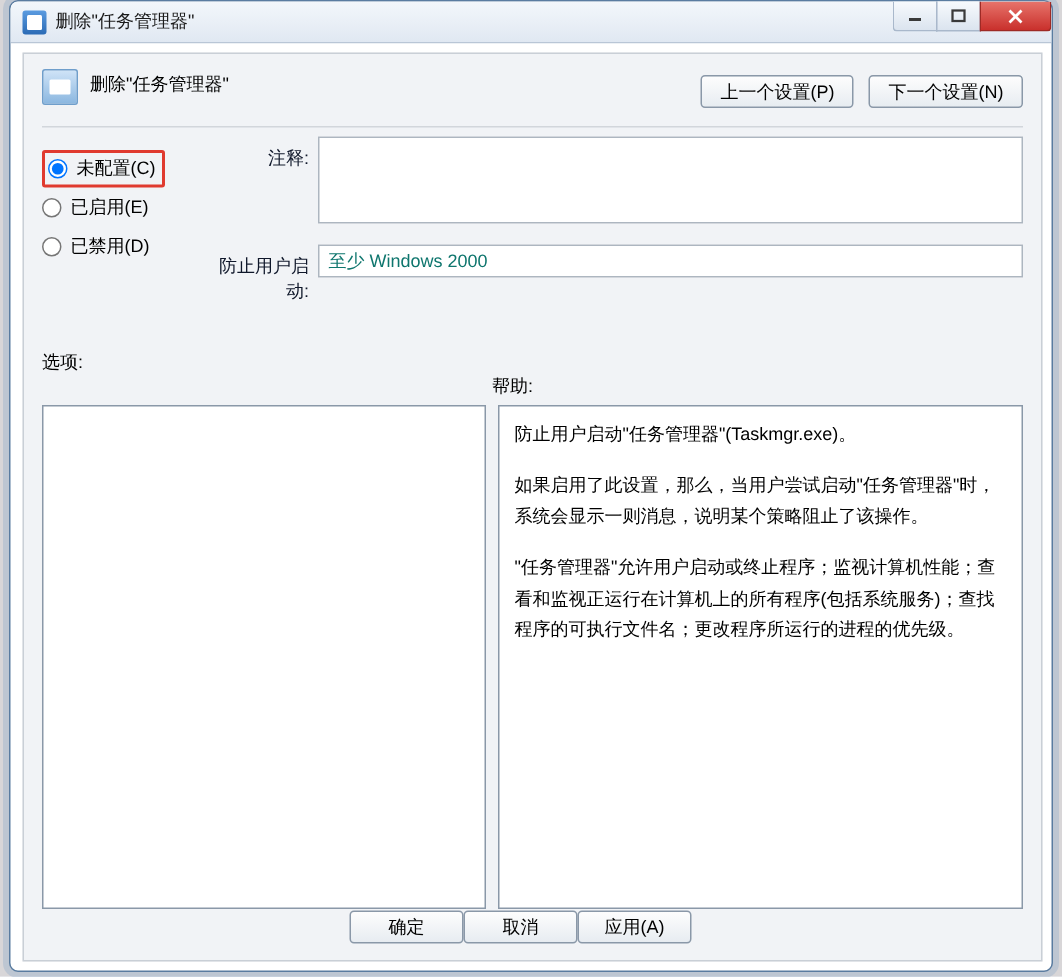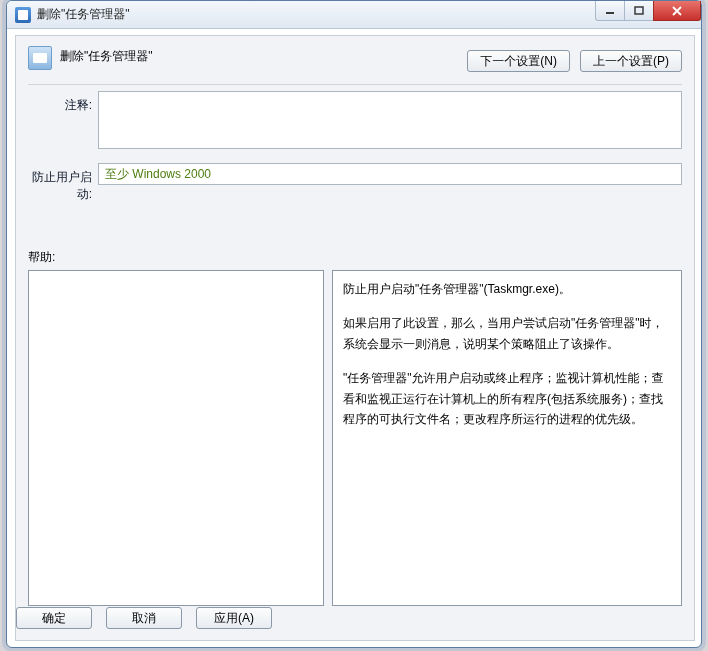--- a/index.html
+++ b/index.html
@@ -115,21 +115,21 @@
   .form-col { flex:1; }
   .form-row { display:flex; align-items:flex-start; margin-bottom:6px; }
   .form-row > label { width:70px; text-align:right; padding-right:6px; padding-top:6px; color:#0f172a;}
   .note {
     flex:1; height:58px;
     border:1px solid #adb6c0; background:#fff;
   }
   .platform {
     flex:1; height:22px;
     border:1px solid #adb6c0; background:#fff;
-    display:flex;align-items:center;padding:0 6px;color:#4d7c0f;
+    display:flex;align-items:center;padding:0 6px;color:#0f766e;
   }
   .midlabels {
     display:flex; padding:24px 12px 4px 12px;
   }
   .midlabels .l1 { width:300px; }
   .midlabels .l2 { flex:1;margin-top:16px; }
   .panes {
     display:flex; gap:8px; padding:0 12px;
     height:336px;
   }
@@ -137,22 +137,22 @@
     border:1px solid #8a98a8; background:#fff;
     padding:8px 10px; overflow:auto;
     line-height:1.7; color:#000;
   }
   .pane.left { width:296px; }
   .pane.right { flex:1; }
   .pane.right p { margin:0 0 14px 0; }
   .footer {
     position:absolute; left:0; right:0; bottom:0;
     height:44px;
-    display:flex; justify-content:flex-start; align-items:center;
-    gap:14px; padding-right:16px;
+    display:flex; justify-content:center; align-items:center;
+    padding-right:16px;
   }
   .footer .btn { min-width:76px; }
 </style>
 </head>
 <body>
 
 <div class="window">
 
   <div class="titlebar">
     <div class="app-icon"></div>
@@ -176,47 +176,64 @@
     </div>
   </div>
 
   <div class="client">
 
     <div class="header-row">
       <div class="hicon"></div>
       <div class="htext">删除"任务管理器"</div>
       <div class="navbtns">
         <div class="btn">
+            <span>上一个设置(P)</span>
+          </div>
+        <div class="btn">
             <span>下一个设置(N)</span>
           </div>
-        <div class="btn">
-            <span>上一个设置(P)</span>
-          </div>
       </div>
     </div>
 
     <div class="sep"></div>
 
     <div class="config-area">
+      <div class="radio-col">
+        <div class="radio-item">
+          <span class="highlight-box">
+            <input type="radio" name="state" checked="" style="">
+            <span>未配置(C)</span>
+          </span>
+        </div>
+        <div class="radio-item">
+          <input type="radio" name="state" style="">
+          <span>已启用(E)</span>
+        </div>
+        <div class="radio-item">
+          <input type="radio" name="state" style="">
+          <span>已禁用(D)</span>
+        </div>
+      </div>
 
       <div class="form-col">
         <div class="form-row">
           <label>注释:</label>
           <div class="note"></div>
         </div>
         <div class="form-row" style="margin-top:14px">
           <label>防止用户启动:</label>
           <div class="platform">
               <span>至少 Windows 2000</span>
             </div>
         </div>
       </div>
     </div>
 
     <div class="midlabels">
+      <div class="l1">选项:</div>
       <div class="l2">帮助:</div>
     </div>
 
     <div class="panes">
       <div class="pane left"></div>
       <div class="pane right">
         <p>防止用户启动"任务管理器"(Taskmgr.exe)。</p>
         <p>如果启用了此设置，那么，当用户尝试启动"任务管理器"时，系统会显示一则消息，说明某个策略阻止了该操作。</p>
         <p>"任务管理器"允许用户启动或终止程序；监视计算机性能；查看和监视正运行在计算机上的所有程序(包括系统服务)；查找程序的可执行文件名；更改程序所运行的进程的优先级。</p>
       </div>

